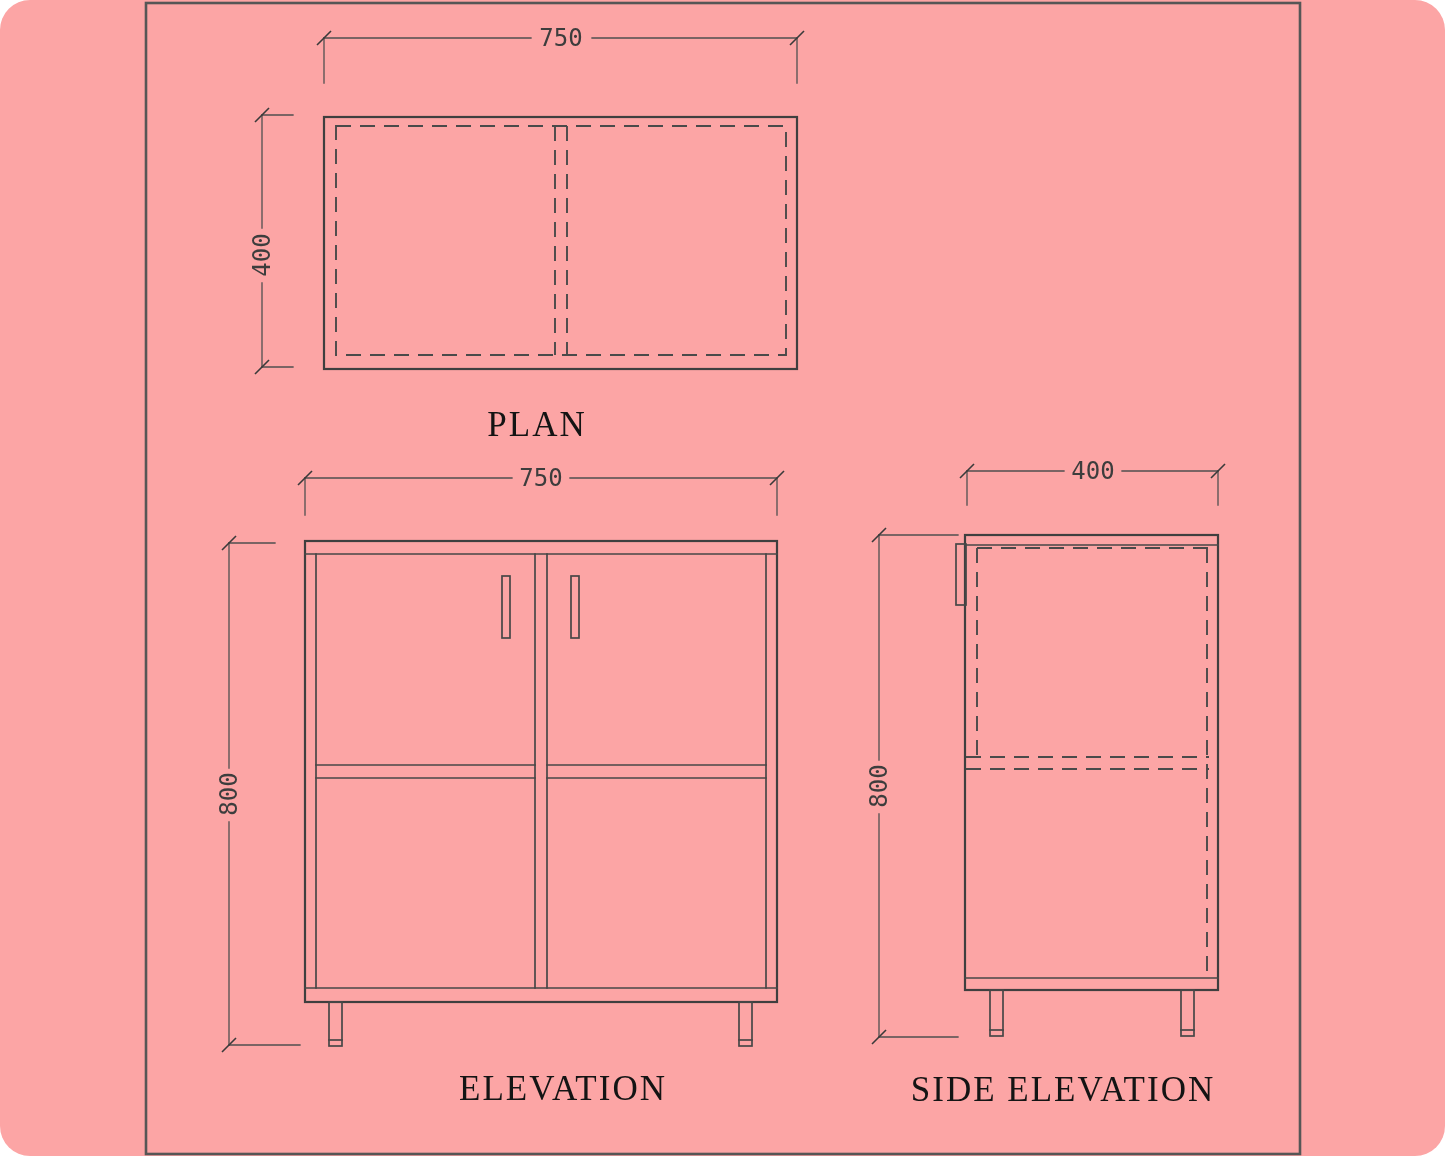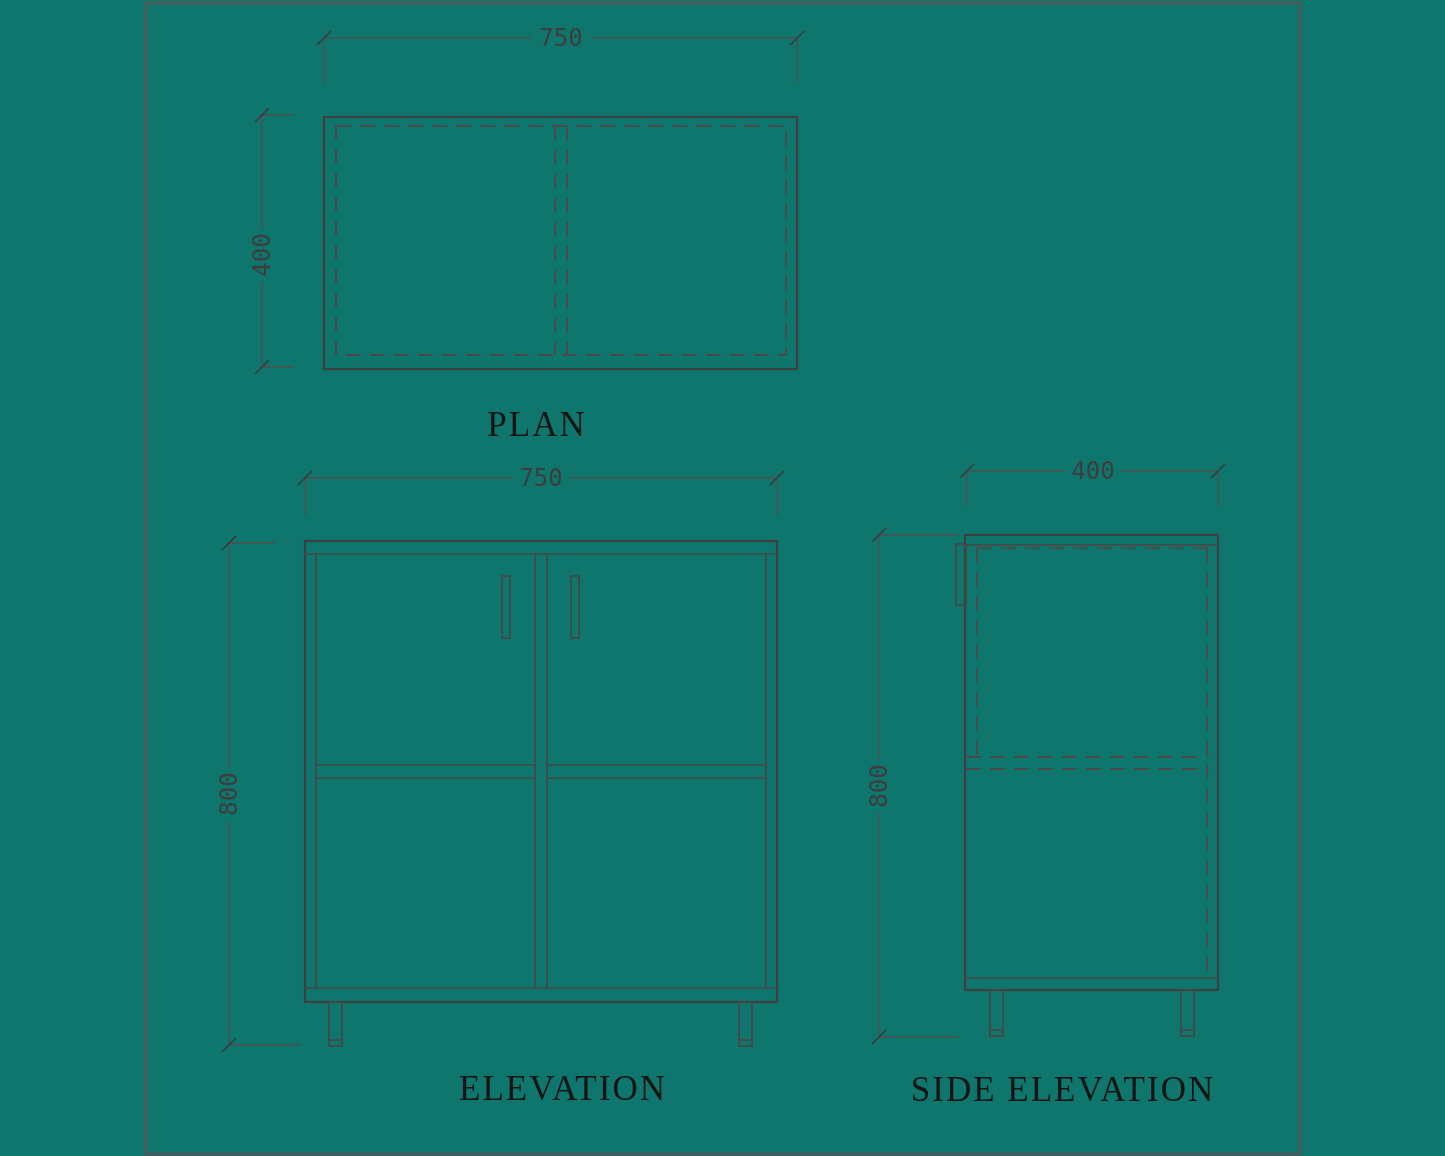--- a/index.html
+++ b/index.html
@@ -1,17 +1,17 @@
 <!DOCTYPE html>
 <html><head>
 <meta charset="utf-8">
 <style>
   html,body{margin:0;padding:0;background:#ffffff;}
   body{width:1445px;height:1156px;position:relative;font-family:"Liberation Sans",sans-serif;}
-  .sheet{position:absolute;inset:0;background:#0f766e;}
+  .sheet{position:absolute;inset:0;background:#fca5a5;border-radius:30px;}
   svg{display:block;}
   .solid{stroke:#3f3f3f;stroke-width:2.2;fill:none;stroke-linecap:square;}
   .solid-thin{stroke:#474747;stroke-width:1.7;fill:none;stroke-linecap:square;}
   .dashed{stroke:#4a4a4a;stroke-width:1.9;fill:none;stroke-dasharray:15 9;stroke-linecap:butt;}
   .dim{stroke:#4f4f4f;stroke-width:1.3;fill:none;stroke-linecap:square;}
   .tick{stroke:#3a3a3a;stroke-width:1.6;fill:none;}
   .frame{stroke:#565656;stroke-width:2.6;fill:none;}
   .dim-text{font-family:"DejaVu Sans Mono","Liberation Mono",monospace;font-size:24px;fill:#3d3d3d;letter-spacing:0px;}
   .label-text{font-family:"Liberation Serif","DejaVu Serif",serif;font-size:35px;fill:#141414;letter-spacing:2px;}
 </style>

